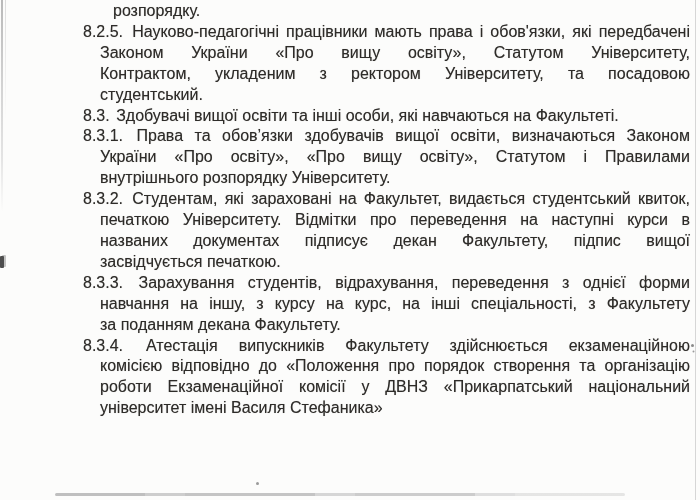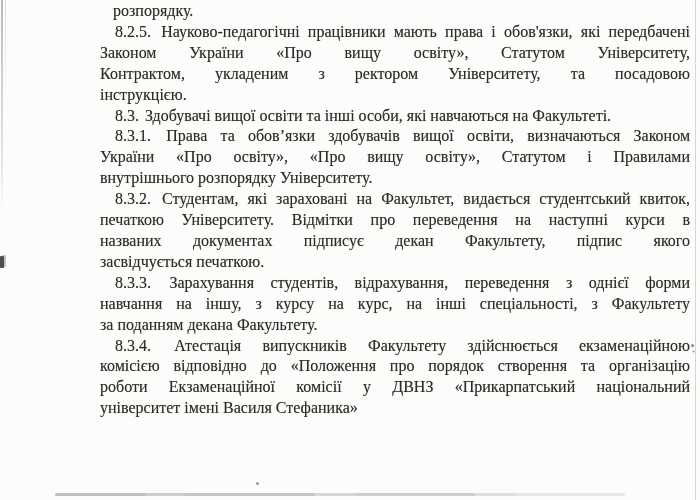--- a/index.html
+++ b/index.html
@@ -1,21 +1,21 @@
 <!DOCTYPE html>
 <html><head>
 <meta charset="utf-8">
 <style>
   html,body{margin:0;padding:0;background:#ffffff;}
   .page{
     position:relative;
     width:700px;height:500px;
     background:#fcfcfb;
     overflow:hidden;
-    font-family:Liberation Serif, serif;
+    font-family:Liberation Sans, sans-serif;
   }
   
   .doc{
     position:absolute;
     left:0;top:1px;
     width:690px; 
     color:#2e2c29;
     font-size:16px;
     line-height:20.9px;
     text-shadow:0 0 0.7px rgba(45,43,40,0.45);
@@ -23,21 +23,21 @@
   .clause{margin:0;padding:0;}
   .line{
     padding-left:100px;          
     text-align:justify;
     text-align-last:justify;
     white-space:normal;
   }
   .line.first{padding-left:83px;} 
   .line.last{text-align-last:left;}
   .clause.deep .line{padding-left:113px;} 
-  .num{padding-right:2px;margin-left:32px;}
+  .num{padding-right:2px;}
   
   .artifact{position:absolute;pointer-events:none;}
   .left-line{
     left:1px;top:0;width:2px;height:212px;
     background:linear-gradient(#b9b9b9,#d2d2d2 40%,#e4e4e4 75%,rgba(230,230,230,0));
   }
   .left-line2{
     left:5px;top:0;width:1px;height:120px;
     background:linear-gradient(#dcdcdc,rgba(230,230,230,0));
   }
@@ -79,34 +79,34 @@
   <div class="artifact bottom-smudge"></div>
   <div class="artifact bottom-dot"></div>
   <div class="doc" id="doc">
       <div class="clause deep">
         <div class="line last">розпорядку.</div>
       </div>
       <div class="clause">
         <div class="line first"><span class="num">8.2.5.</span> Науково-педагогічні працівники мають права і обов'язки, які передбачені</div>
         <div class="line">Законом України «Про вищу освіту», Статутом Університету,</div>
         <div class="line">Контрактом, укладеним з ректором Університету, та посадовою</div>
-        <div class="line last">інструкцією.</div>
+        <div class="line last">студентський.</div>
       </div>
       <div class="clause">
         <div class="line first last"><span class="num">8.3.</span> Здобувачі вищої освіти та інші особи, які навчаються на Факультеті.</div>
       </div>
       <div class="clause">
         <div class="line first"><span class="num">8.3.1.</span> Права та обов’язки здобувачів вищої освіти, визначаються Законом</div>
         <div class="line">України «Про освіту», «Про вищу освіту», Статутом і Правилами</div>
         <div class="line last">внутрішнього розпорядку Університету.</div>
       </div>
       <div class="clause">
         <div class="line first"><span class="num">8.3.2.</span> Студентам, які зараховані на Факультет, видається студентський квиток,</div>
         <div class="line">печаткою Університету. Відмітки про переведення на наступні курси в</div>
-        <div class="line">названих документах підписує декан Факультету, підпис якого</div>
+        <div class="line">названих документах підписує декан Факультету, підпис вищої</div>
         <div class="line last">засвідчується печаткою.</div>
       </div>
       <div class="clause">
         <div class="line first"><span class="num">8.3.3.</span> Зарахування студентів, відрахування, переведення з однієї форми</div>
         <div class="line">навчання на іншу, з курсу на курс, на інші спеціальності, з Факультету</div>
         <div class="line last">за поданням декана Факультету.</div>
       </div>
       <div class="clause">
         <div class="line first"><span class="num">8.3.4.</span> Атестація випускників Факультету здійснюється екзаменаційною</div>
         <div class="line">комісією відповідно до «Положення про порядок створення та організацію</div>

